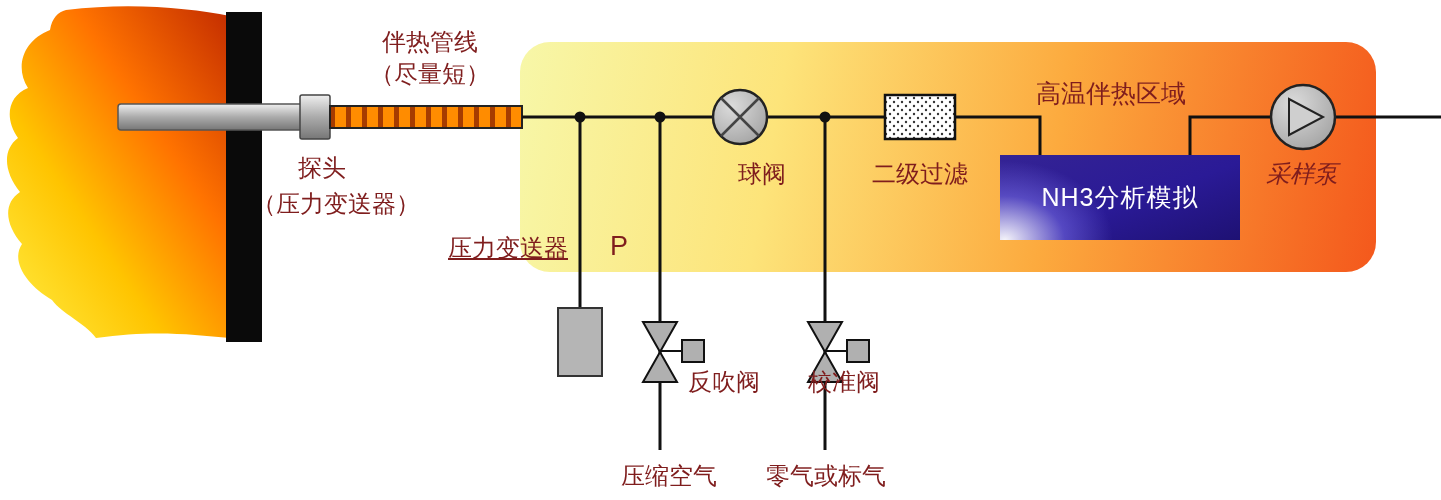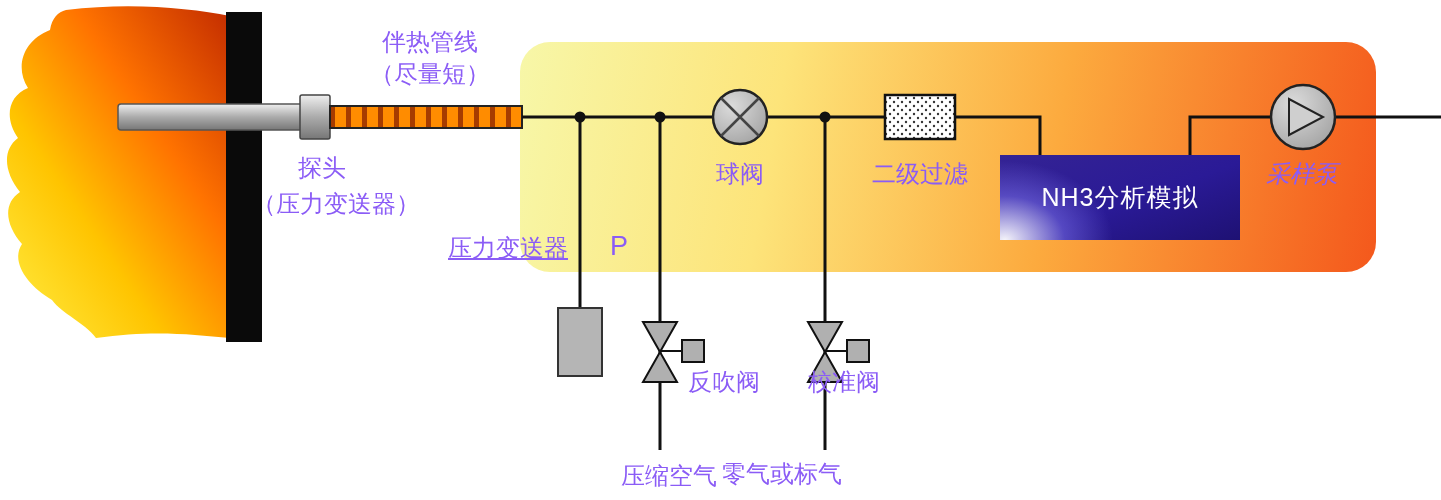--- a/index.html
+++ b/index.html
@@ -14,21 +14,21 @@
   }
   .diagram-svg{position:absolute;left:0;top:0;}
   .analyzer-box{
     position:absolute;left:1000px;top:155px;width:240px;height:85px;
     display:flex;align-items:center;justify-content:center;
     color:#ffffff;font-size:25px;letter-spacing:1px;
     background:
       radial-gradient(150px 110px at 2% 100%, rgba(255,255,255,0.95) 0%, rgba(120,110,230,0.55) 40%, rgba(47,32,168,0) 72%),
       linear-gradient(160deg,#342394 0%,#2a1a96 55%,#1e1173 100%);
   }
-  .label{position:absolute;font-size:24px;color:#8b5cf6;white-space:nowrap;line-height:1.25;}
+  .label{position:absolute;font-size:24px;color:#7f1d1d;white-space:nowrap;line-height:1.25;}
   .centered{text-align:center;}
   .two-line{line-height:32px;}
 </style>
 </head>
 <body>
 
 <div class="stage">
 
   <div class="zone"></div>
 
@@ -126,26 +126,27 @@
     <div>伴热管线</div>
     <div>（尽量短）</div>
   </div>
 
   <div class="label" style="left:298px;top:153px;">探头</div>
   <div class="label" style="left:252px;top:189px;">（压力变送器）</div>
 
   <div class="label" style="left:448px;top:233px;text-decoration:underline;">压力变送器</div>
   <div class="label" style="left:610px;top:230px;font-size:27px;">P</div>
 
-  <div class="label centered" style="left:692px;top:159px;width:96px;">球阀</div>
+  <div class="label centered" style="left:714px;top:159px;width:96px;">球阀</div>
 
   <div class="label centered" style="left:872px;top:159px;width:96px;text-align:center;">二级过滤</div>
 
+  <div class="label" style="left:1036px;top:78px;font-size:25px;">高温伴热区域</div>
 
   <div class="label centered" style="left:1256px;top:159px;width:92px;font-style:italic;">采样泵</div>
 
   <div class="label" style="left:688px;top:367px;">反吹阀</div>
   <div class="label" style="left:808px;top:367px;">校准阀</div>
 
   <div class="label" style="left:621px;top:461px;">压缩空气</div>
-  <div class="label" style="left:722px;top:461px;font-family:Liberation Mono, monospace;">零气或标气</div>
+  <div class="label" style="left:766px;top:461px;">零气或标气</div>
 
 </div>
 
 </body></html>

